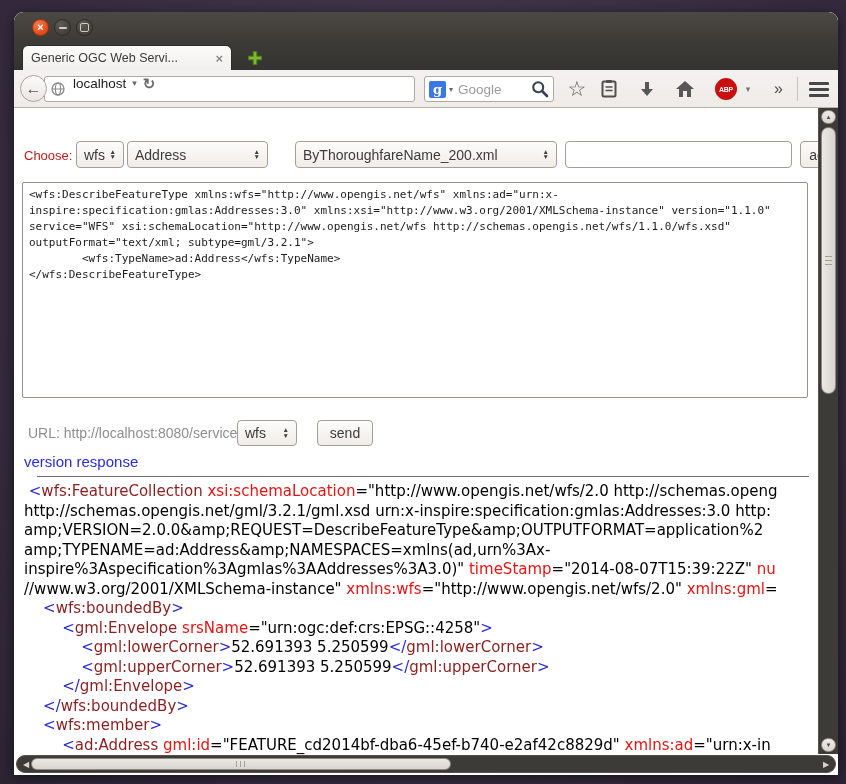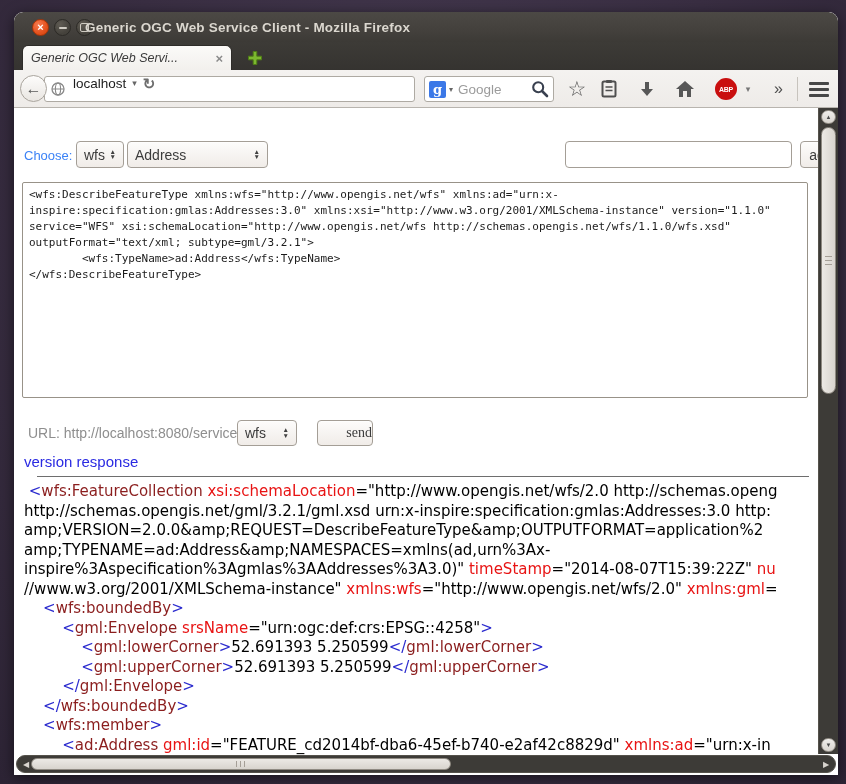--- a/index.html
+++ b/index.html
@@ -21,21 +21,21 @@
   .glyph-min{width:8px;height:2px;background:#cfcbc2;border-radius:1px;}
   .glyph-max{width:7px;height:7px;border:1.5px solid #cfcbc2;border-radius:2px;}
   .title-text{position:absolute;left:71px;top:0;height:30px;display:flex;align-items:center;
     color:#dbd7cf;font-size:13.5px;font-weight:bold;letter-spacing:.2px;}
   
   .tabstrip{position:absolute;left:0;top:30px;right:0;height:28px;
     background:linear-gradient(#3d3b37,#353330);}
   .tab{position:absolute;left:8px;top:3px;width:210px;height:25px;
     background:linear-gradient(#fbfaf8,#f2f0ed);border:1px solid #2e2c29;border-bottom:none;
     border-radius:6px 6px 0 0;box-sizing:border-box;display:flex;align-items:center;padding:0 8px;}
-  .tab-label{flex:1;font-size:12.5px;color:#3b3b3b;white-space:nowrap;overflow:hidden;font-style:italic;}
+  .tab-label{flex:1;font-size:12.5px;color:#3b3b3b;white-space:nowrap;overflow:hidden;}
   .tab-close{color:#8a8a8a;font-size:13px;font-weight:bold;margin-left:6px;line-height:1;}
   .newtab{position:absolute;left:230px;top:7px;width:22px;height:18px;display:flex;
     align-items:center;justify-content:center;}
   
   .navbar{position:absolute;left:0;top:58px;right:0;height:38px;
     background:linear-gradient(#f4f2f0,#eeebe8);border-bottom:1px solid #b8b4ae;box-sizing:border-box;}
   .backbtn{position:absolute;left:6px;top:5px;width:27px;height:27px;border-radius:50%;
     background:linear-gradient(#fdfcfb,#e9e6e2);border:1px solid #a9a49d;box-sizing:border-box;
     display:flex;align-items:center;justify-content:center;color:#585858;font-size:16px;font-weight:bold;z-index:2;}
   .urlbar{position:absolute;left:30px;top:6px;width:371px;height:26px;background:#fff;
@@ -63,40 +63,40 @@
   .abp{left:701px;width:22px;height:22px;top:8px;background:#c90f0f;border-radius:50%;
     clip-path:polygon(30% 0,70% 0,100% 30%,100% 70%,70% 100%,30% 100%,0 70%,0 30%);
     color:#fff;font-size:7px;font-weight:bold;letter-spacing:-.3px;}
   .abp-caret{left:728px;width:12px;font-size:9px;color:#777;}
   .chev{left:752px;width:24px;font-size:16px;color:#4f4f4f;letter-spacing:-1px;}
   .vsep{position:absolute;left:783px;top:7px;width:1px;height:24px;background:#c7c3bd;}
   .menu{left:790px;width:30px;flex-direction:column;gap:3px;}
   .menu .bar{width:20px;height:3px;background:#474747;border-radius:1px;}
   
   .content{position:absolute;left:0;top:96px;right:0;height:667px;background:#fff;overflow:hidden;}
-  .choose-label{position:absolute;left:10px;top:40px;font-size:13px;color:#3b82f6;}
+  .choose-label{position:absolute;left:10px;top:40px;font-size:13px;color:#b91c1c;}
   .gtk{background:linear-gradient(#fdfcfb,#f0ece8);border:1px solid #a49e96;border-radius:4px;
     box-sizing:border-box;display:flex;align-items:center;font-size:14px;color:#3c3c3c;
     box-shadow:0 1px 0 rgba(255,255,255,.6) inset;}
   .gtkselect{justify-content:space-between;padding:0 7px;align-items:center;}
   .spin{display:flex;flex-direction:column;align-items:center;line-height:4.5px;font-size:6.5px;color:#3f3f3f;gap:1px;}
   .sel-service{position:absolute;left:62px;top:33px;width:48px;height:27px;}
   .sel-feature{position:absolute;left:113px;top:33px;width:141px;height:27px;}
   .sel-file{position:absolute;left:281px;top:33px;width:262px;height:27px;}
   .custom-input{position:absolute;left:551px;top:33px;width:227px;height:27px;border:1px solid #a49e96;
     border-radius:4px;box-sizing:border-box;padding:0 7px;font-size:14px;color:#333;outline:none;
     font-family:"Liberation Sans",sans-serif;}
   .add-btn{position:absolute;left:786px;top:33px;width:42px;height:27px;justify-content:center;z-index:1;}
   .req-textarea{position:absolute;left:8px;top:74px;width:786px;height:216px;box-sizing:border-box;
     border:1px solid #989288;border-radius:2px;padding:4px 6px;resize:none;outline:none;
     font-family:"DejaVu Sans Mono",monospace;font-size:11px;line-height:16px;color:#1b1b1b;
     white-space:pre-wrap;overflow:hidden;}
   .url-label{position:absolute;left:14px;top:317px;font-size:14px;color:#8e8e8e;}
   .sel-service2{position:absolute;left:223px;top:312px;width:60px;height:26px;}
-  .send-btn{position:absolute;left:303px;top:312px;width:56px;height:26px;justify-content:flex-end;font-family:Liberation Serif, serif;}
+  .send-btn{position:absolute;left:303px;top:312px;width:56px;height:26px;justify-content:center;}
   .dl-link{position:absolute;left:10px;top:345px;font-size:15px;color:#2a2ae2;cursor:pointer;}
   .rule{position:absolute;left:23px;top:368px;width:772px;height:0;border-top:1px solid #6e6e6e;}
   .response{position:absolute;left:10px;top:374px;width:794px;height:293px;overflow:hidden;
     font-family:"DejaVu Sans",sans-serif;font-size:15px;line-height:19.5px;white-space:pre;}
   .xline{white-space:pre;}
   .x-b{color:var(--bracket,#2a2ace);}
   .x-e{color:var(--tag,#8b1e1e);margin-top:16px;}
   .x-a{color:var(--attr,#e81414);}
   .x-v{color:#000;}
   
@@ -130,21 +130,20 @@
     <div class="titlebar">
       <div class="winbtn close">
           <span>×</span>
         </div>
       <div class="winbtn min">
           <span class="glyph-min"></span>
         </div>
       <div class="winbtn max">
           <span class="glyph-max"></span>
         </div>
-      <div class="title-text">Generic OGC Web Service Client - Mozilla Firefox</div>
     </div>
 
     <div class="tabstrip">
       <div class="tab">
         <span class="tab-label">Generic OGC Web Servi...</span>
         <span class="tab-close">×</span>
       </div>
       <div class="newtab">
         <svg width="16" height="16" viewBox="0 0 16 16">
           <path d="M6.2 1.5h3.6v4.7h4.7v3.6H9.8v4.7H6.2V9.8H1.5V6.2h4.7z" fill="#7cb82f" stroke="#4f7d16" stroke-width="1"></path>
@@ -224,20 +223,27 @@
             <span>▼</span>
           </span>
       </div>
       <div class="gtk gtkselect sel-feature">
         <span>Address</span>
         <span class="spin">
             <span>▲</span>
             <span>▼</span>
           </span>
       </div>
+      <div class="gtk gtkselect sel-file">
+        <span>ByThoroughfareName_200.xml</span>
+        <span class="spin">
+            <span>▲</span>
+            <span>▼</span>
+          </span>
+      </div>
       <input class="custom-input" value="" style="">
       <div class="gtk add-btn">
           <span>add</span>
         </div>
 
       <textarea class="req-textarea" spellcheck="false" style="">&lt;wfs:DescribeFeatureType xmlns:wfs="http://www.opengis.net/wfs" xmlns:ad="urn:x-
 inspire:specification:gmlas:Addresses:3.0" xmlns:xsi="http://www.w3.org/2001/XMLSchema-instance" version="1.1.0"
 service="WFS" xsi:schemaLocation="http://www.opengis.net/wfs http://schemas.opengis.net/wfs/1.1.0/wfs.xsd"
 outputFormat="text/xml; subtype=gml/3.2.1"&gt;
         &lt;wfs:TypeName&gt;ad:Address&lt;/wfs:TypeName&gt;

